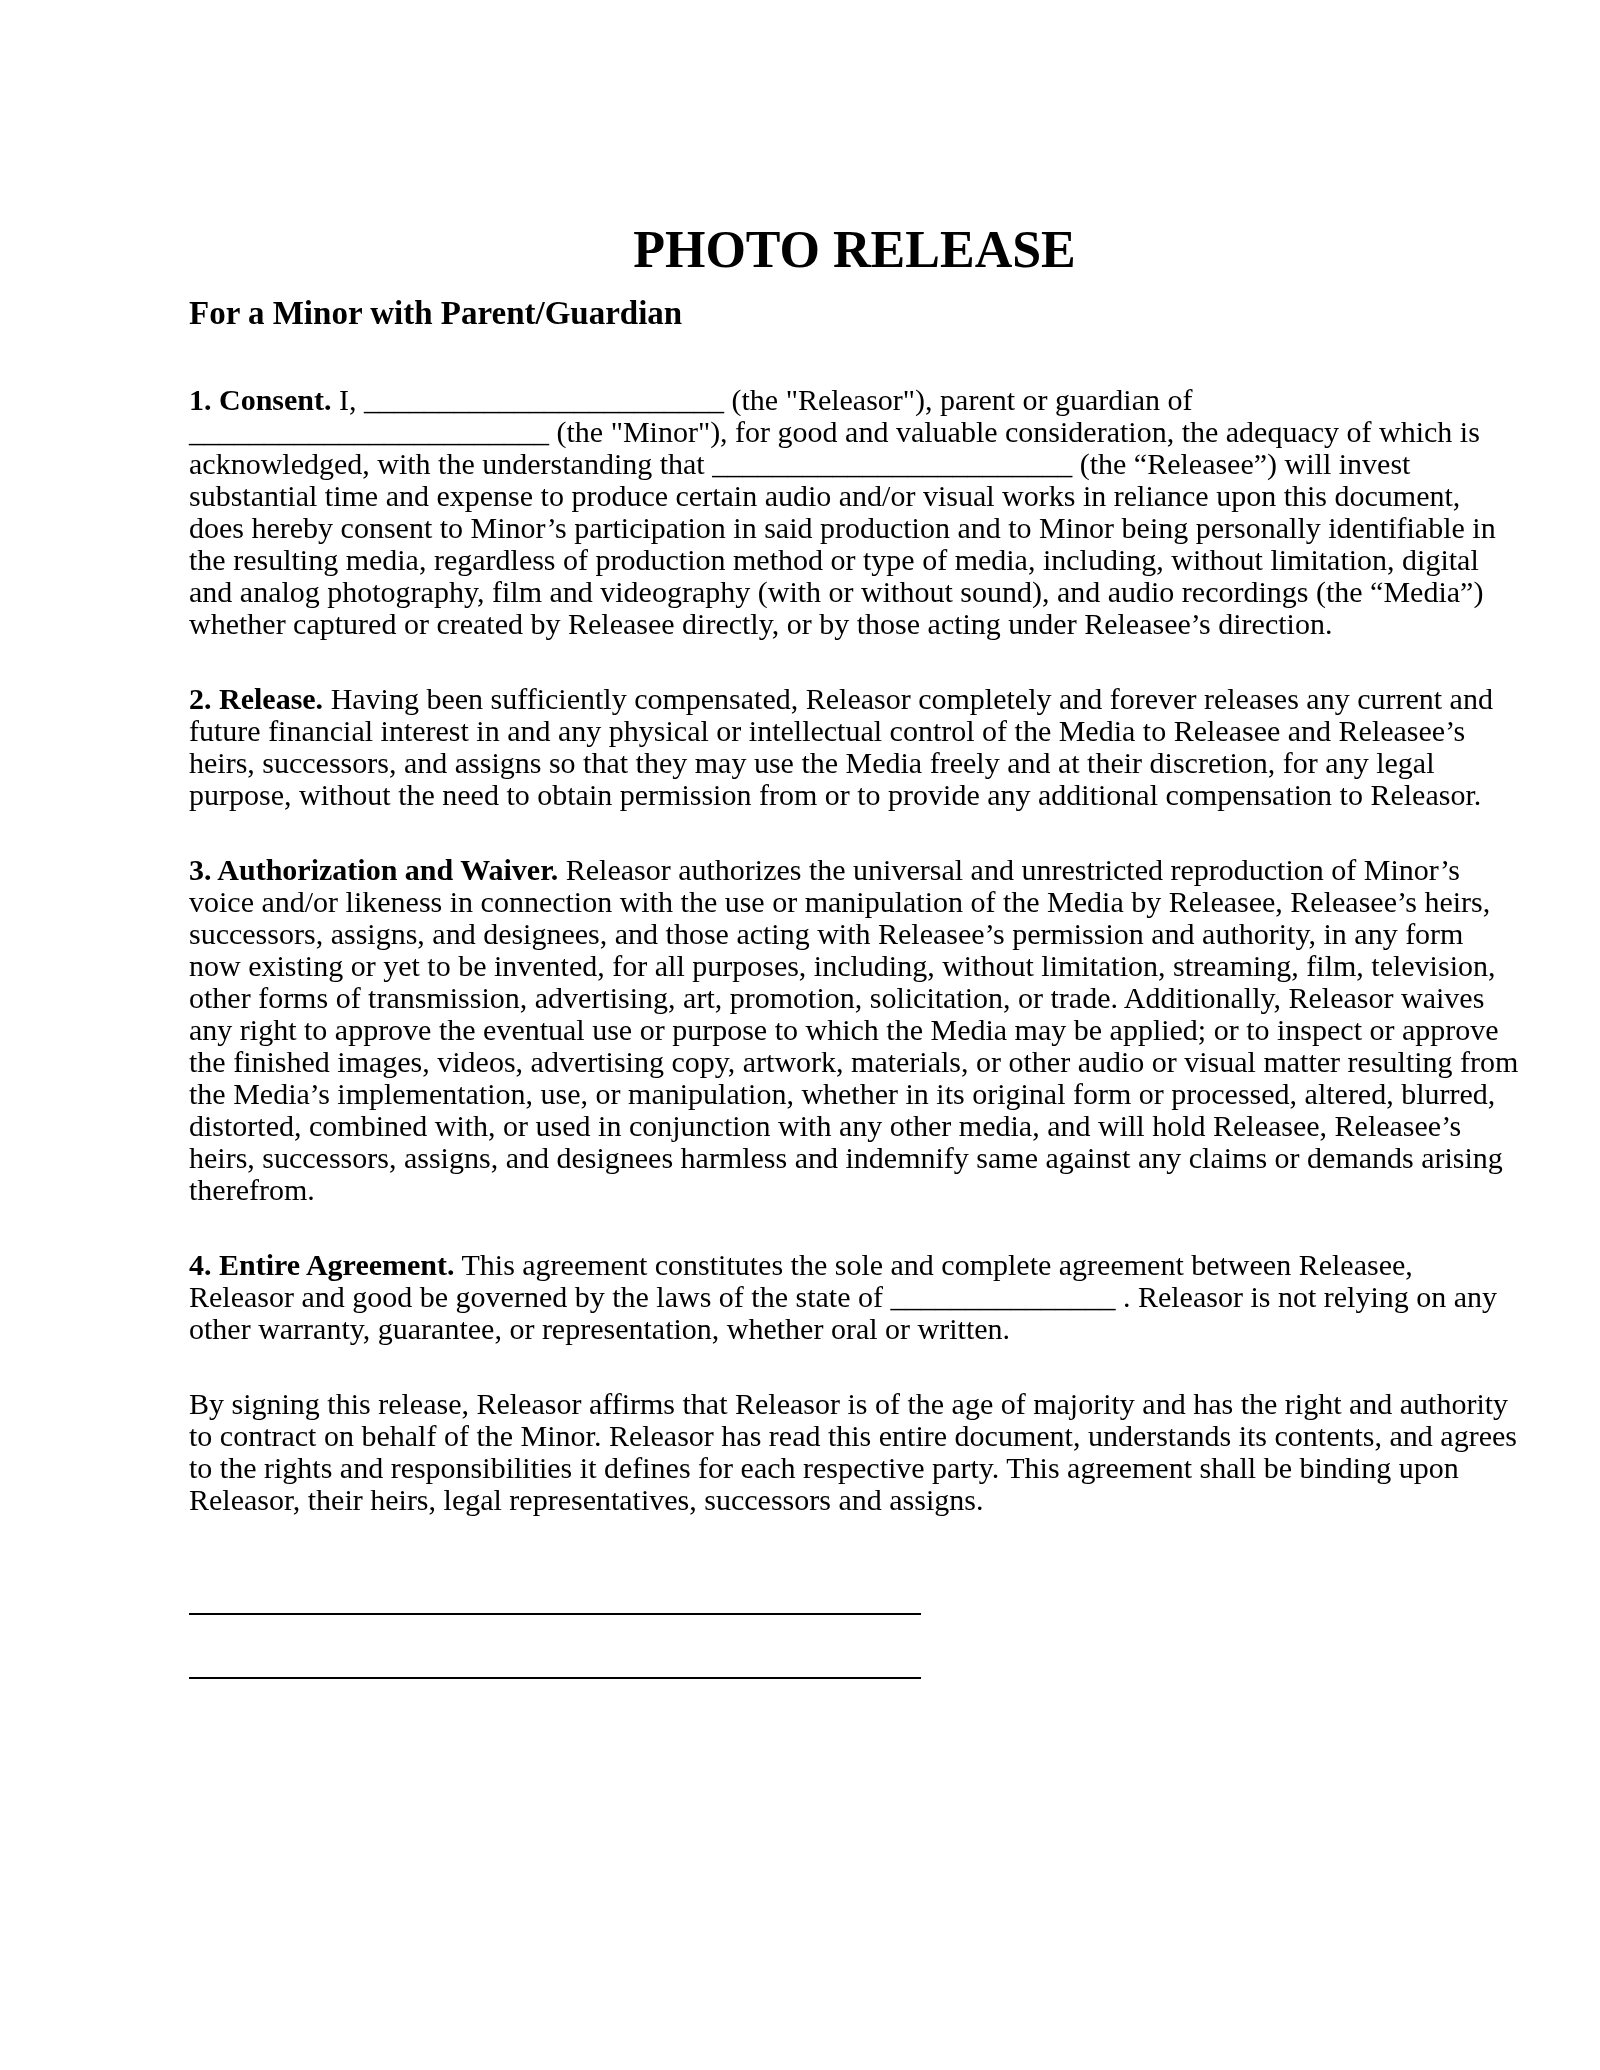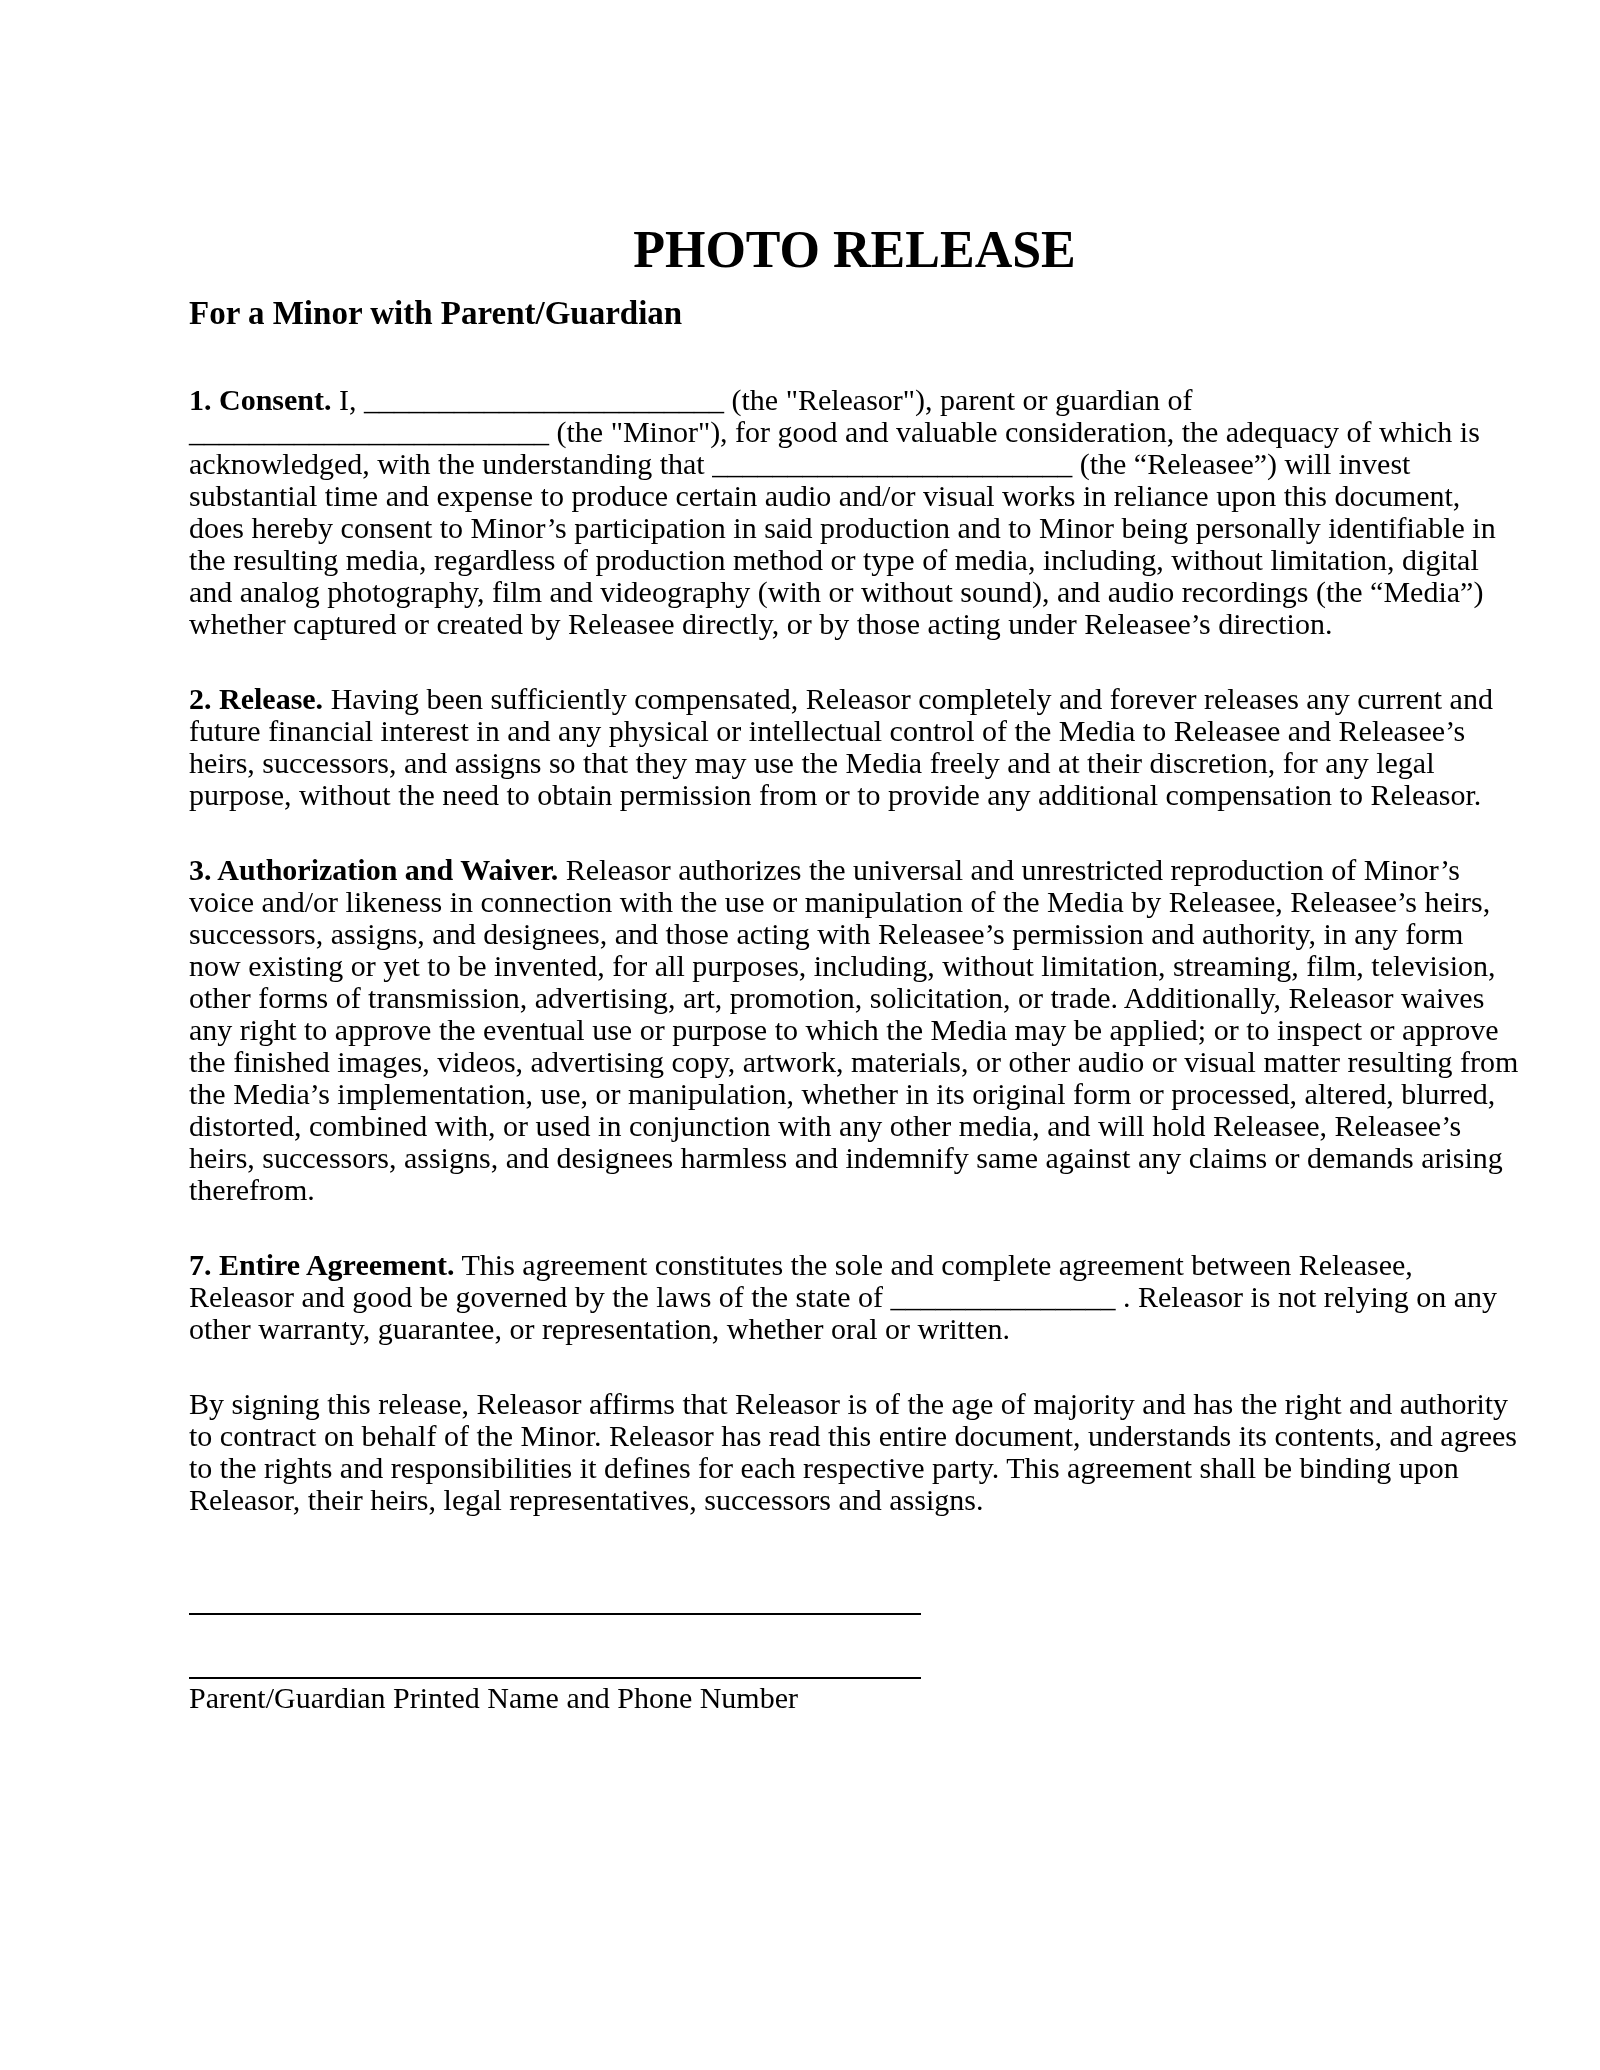--- a/index.html
+++ b/index.html
@@ -50,23 +50,22 @@
     <h1 class="doc-title">PHOTO RELEASE</h1>
 
     <h2 class="doc-subtitle">For a Minor with Parent/Guardian</h2>
 
     <p class="body-par first"><b class="par-lead">1. Consent.</b><span> I, ________________________ (the "Releasor"), parent or guardian of ________________________ (the "Minor"), for good and valuable consideration, the adequacy of which is acknowledged, with the understanding that ________________________ (the “Releasee”) will invest substantial time and expense to produce certain audio and/or visual works in reliance upon this document, does hereby consent to Minor’s participation in said production and to Minor being personally identifiable in the resulting media, regardless of production method or type of media, including, without limitation, digital and analog photography, film and videography (with or without sound), and audio recordings (the “Media”) whether captured or created by Releasee directly, or by those acting under Releasee’s direction.</span></p>
 
     <p class="body-par"><b class="par-lead">2. Release.</b><span> Having been sufficiently compensated, Releasor completely and forever releases any current and future financial interest in and any physical or intellectual control of the Media to Releasee and Releasee’s heirs, successors, and assigns so that they may use the Media freely and at their discretion, for any legal purpose, without the need to obtain permission from or to provide any additional compensation to Releasor.</span></p>
 
     <p class="body-par"><b class="par-lead">3. Authorization and Waiver.</b><span> Releasor authorizes the universal and unrestricted reproduction of Minor’s voice and/or likeness in connection with the use or manipulation of the Media by Releasee, Releasee’s heirs, successors, assigns, and designees, and those acting with Releasee’s permission and authority, in any form now existing or yet to be invented, for all purposes, including, without limitation, streaming, film, television, other forms of transmission, advertising, art, promotion, solicitation, or trade. Additionally, Releasor waives any right to approve the eventual use or purpose to which the Media may be applied; or to inspect or approve the finished images, videos, advertising copy, artwork, materials, or other audio or visual matter resulting from the Media’s implementation, use, or manipulation, whether in its original form or processed, altered, blurred, distorted, combined with, or used in conjunction with any other media, and will hold Releasee, Releasee’s heirs, successors, assigns, and designees harmless and indemnify same against any claims or demands arising therefrom.</span></p>
 
-    <p class="body-par"><b class="par-lead">7. Entire Agreement.</b><span> This agreement constitutes the sole and complete agreement between Releasee, Releasor and good be governed by the laws of the state of _______________ . Releasor is not relying on any other warranty, guarantee, or representation, whether oral or written.</span></p>
+    <p class="body-par"><b class="par-lead">4. Entire Agreement.</b><span> This agreement constitutes the sole and complete agreement between Releasee, Releasor and good be governed by the laws of the state of _______________ . Releasor is not relying on any other warranty, guarantee, or representation, whether oral or written.</span></p>
 
     <p class="body-par"><span>By signing this release, Releasor affirms that Releasor is of the age of majority and has the right and authority to contract on behalf of the Minor. Releasor has read this entire document, understands its contents, and agrees to the rights and responsibilities it defines for each respective party. This agreement shall be binding upon Releasor, their heirs, legal representatives, successors and assigns.</span></p>
 
     <div class="sig-line sig-line-1"></div>
 
     <div class="sig-line sig-line-2"></div>
-    <p class="sig-label">Parent/Guardian Printed Name and Phone Number</p>
 
   </div>
 </div>
 
 </body></html>

